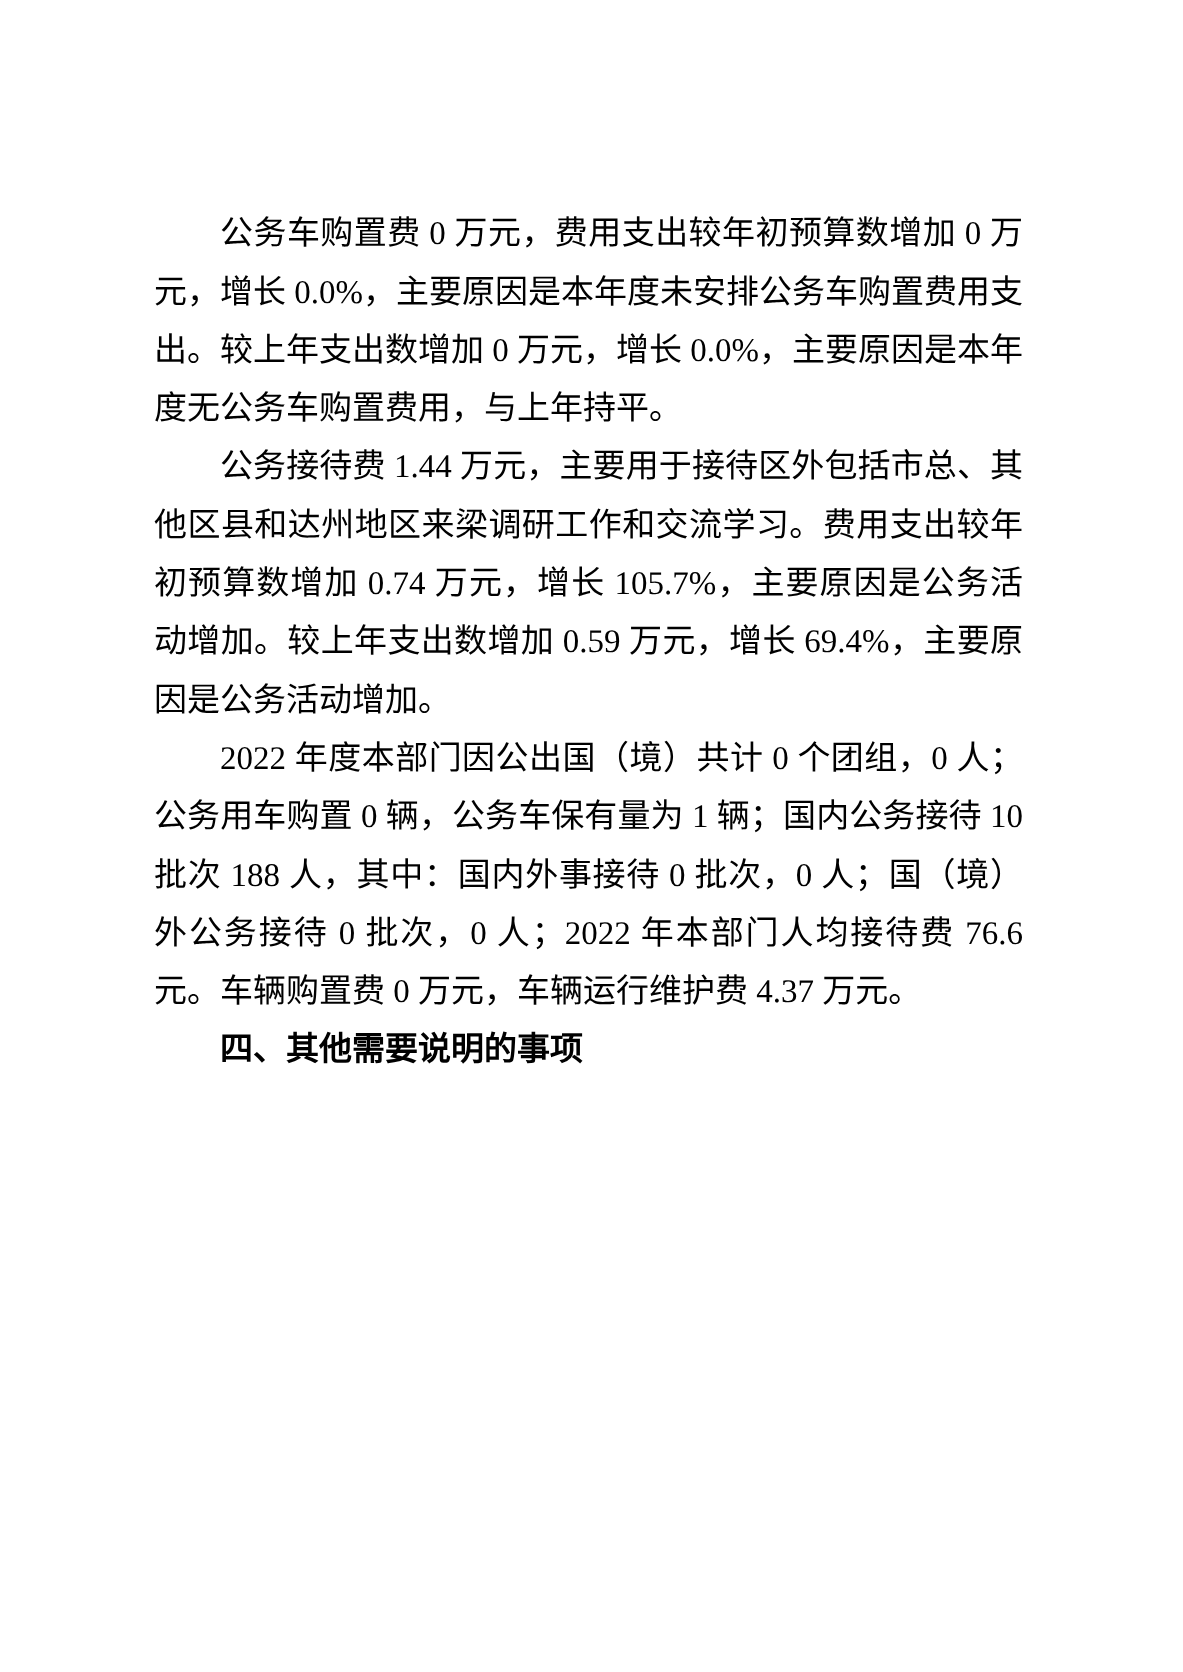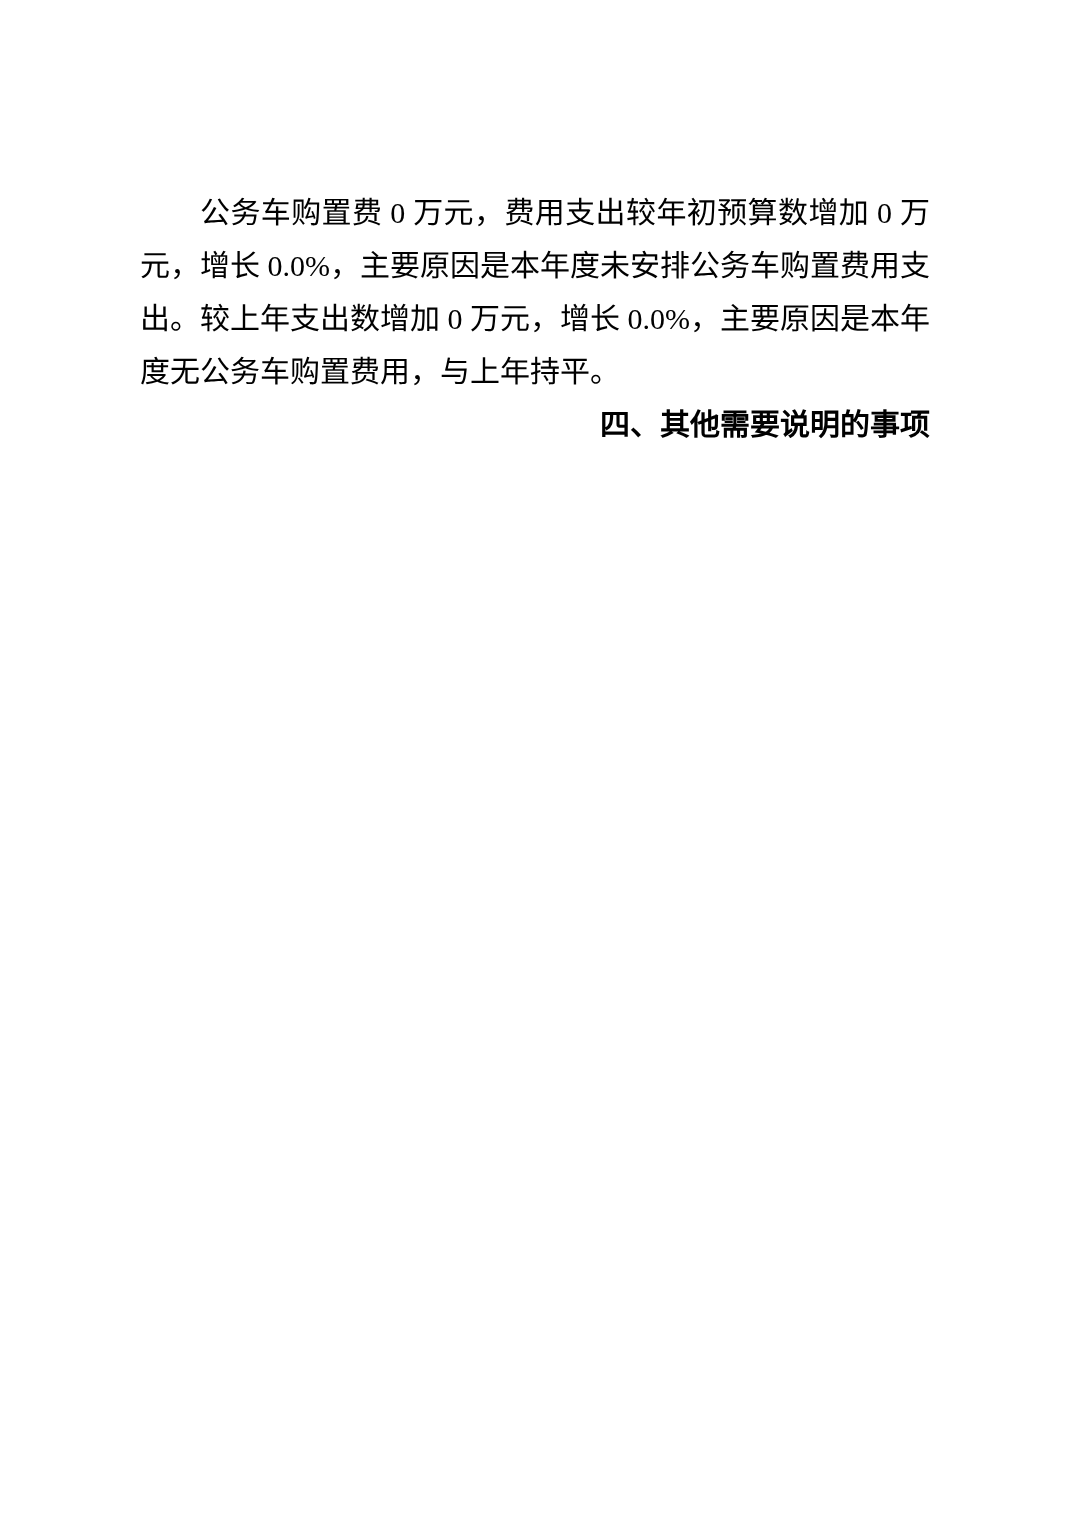--- a/index.html
+++ b/index.html
@@ -29,24 +29,26 @@
     font-size: 30px;
     line-height: 53px;
     text-align: justify;
     text-justify: inter-ideograph;
     text-indent: 2em;
     color: #000000;
   }
   .para.heading {
     font-family: "Liberation Sans", "DejaVu Sans", sans-serif;
     font-weight: 700;
-    text-align: right;
+    text-align: left;
   }
 </style>
 </head>
 <body>
 
 <div class="page">
   <div class="content">
     <p class="para">公务车购置费 0 万元，费用支出较年初预算数增加 0 万元，增长 0.0%，主要原因是本年度未安排公务车购置费用支出。较上年支出数增加 0 万元，增长 0.0%，主要原因是本年度无公务车购置费用，与上年持平。</p>
+    <p class="para">公务接待费 1.44 万元，主要用于接待区外包括市总、其他区县和达州地区来梁调研工作和交流学习。费用支出较年初预算数增加 0.74 万元，增长 105.7%，主要原因是公务活动增加。较上年支出数增加 0.59 万元，增长 69.4%，主要原因是公务活动增加。</p>
+    <p class="para">2022 年度本部门因公出国（境）共计 0 个团组，0 人；公务用车购置 0 辆，公务车保有量为 1 辆；国内公务接待 10 批次 188 人，其中：国内外事接待 0 批次，0 人；国（境）外公务接待 0 批次，0 人；2022 年本部门人均接待费 76.6 元。车辆购置费 0 万元，车辆运行维护费 4.37 万元。</p>
     <p class="para heading">四、其他需要说明的事项</p>
   </div>
 </div>
 
 </body></html>

